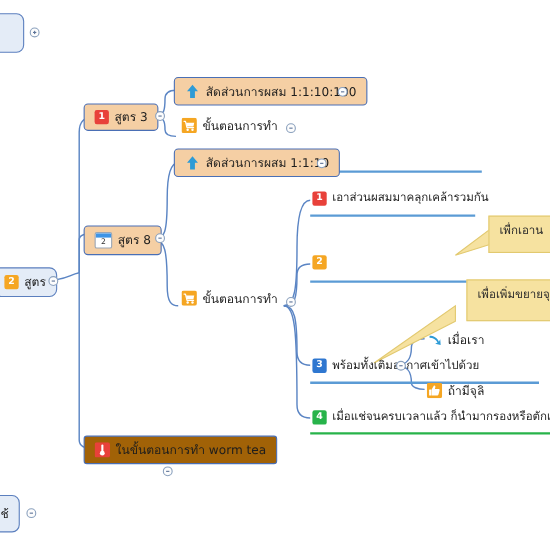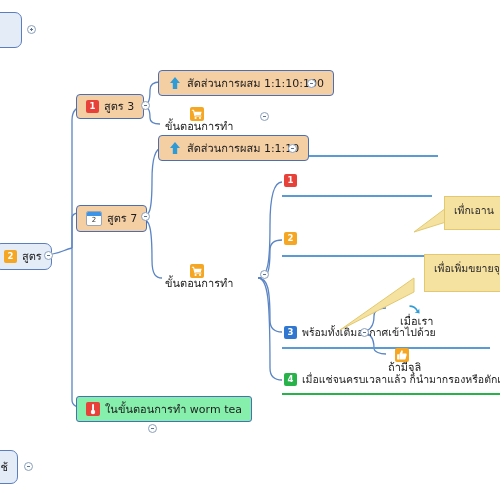--- a/index.html
+++ b/index.html
@@ -61,36 +61,35 @@
   .node.plain {
     background: transparent;
     border: none;
     padding: 2px 2px;
     color: #1d1d1d;
     font-size: 10.5px;
   }
 
   
   .node.framed {
-    background: #86efac;
+    background: #a16207;
     border: 1.5px solid #4a6fb5;
     border-radius: 3px;
     padding: 5px 9px;
     font-size: 11px;
     color: #1d1d1d;
   }
 
   
   .node.bare {
     background: transparent;
     border: none;
     padding: 2px 0;
     font-size: 11px;
     color: #1d1d1d;
-    flex-direction: column;
   }
 
   .node .label { display: inline-block; }
 
   
   .badge {
     display: inline-flex;
     align-items: center;
     justify-content: center;
     width: 13px;
@@ -240,21 +239,21 @@
     <span class="badge red">1</span>
     <span class="label">สูตร 3</span>
   </div>
   <div class="exp" style="left:141px; top:101px;"></div>
 
   <div class="node orange" style="left:76px; top:205px;">
     <span class="calbadge">
       <span class="cal-top"></span>
       <span class="cal-num">2</span>
     </span>
-    <span class="label">สูตร 7</span>
+    <span class="label">สูตร 8</span>
   </div>
   <div class="exp" style="left:141px; top:212px;"></div>
 
   <div class="node orange" style="left:158px; top:70px;">
     <span class="gicon">
       <svg viewBox="0 0 14 14" width="14" height="14">
         <path d="M7 1 L12 7 L9.2 7 L9.2 13 L4.8 13 L4.8 7 L2 7 Z" fill="#2e9bd6"></path>
       </svg>
     </span>
     <span class="label">สัดส่วนการผสม 1:1:10:100</span>
@@ -306,38 +305,39 @@
         <rect x="6.1" y="2" width="1.9" height="6.6" rx="0.9" fill="#fff"></rect>
         <circle cx="7" cy="10" r="2.2" fill="#fff"></circle>
       </svg>
     </span>
     <span class="label">ในขั้นตอนการทำ worm tea</span>
   </div>
   <div class="exp" style="left:148px; top:424px;"></div>
 
   <div class="node plain" style="left:282px; top:172px;">
     <span class="badge red">1</span>
+    <span class="label">เอาส่วนผสมมาคลุกเคล้ารวมกัน</span>
   </div>
 
   <div class="node plain" style="left:282px; top:230px;">
     <span class="badge orange">2</span>
   </div>
 
   <div class="node plain" style="left:282px; top:324px;">
     <span class="badge blue">3</span>
     <span class="label">พร้อมทั้งเติมอากาศเข้าไปด้วย</span>
   </div>
   <div class="exp" style="left:360px; top:328px;"></div>
 
   <div class="node plain" style="left:282px; top:371px;">
     <span class="badge green">4</span>
     <span class="label">เมื่อแช่จนครบเวลาแล้ว ก็นำมากรองหรือตักเอาน้ำที่ใ</span>
   </div>
 
-  <div class="node bare" style="left:400px; top:300px;text-align:right;">
+  <div class="node bare" style="left:388px; top:300px;text-align:right;">
     <span class="gicon">
       <svg viewBox="0 0 14 14" width="14" height="14">
         <path d="M2.5 3.2 C 6 3.2, 9.5 5, 11 8.6 L 12.2 6.4 L 12.6 11.6 L 7.6 10.4 L 9.8 9.4 C 8.4 6.4, 5.6 5, 2.5 5 Z" fill="#2e9bd6"></path>
       </svg>
     </span>
     <span class="label">เมื่อเรา</span>
   </div>
 
   <div class="node bare" style="left:388px; top:346px;">
     <span class="gicon">

